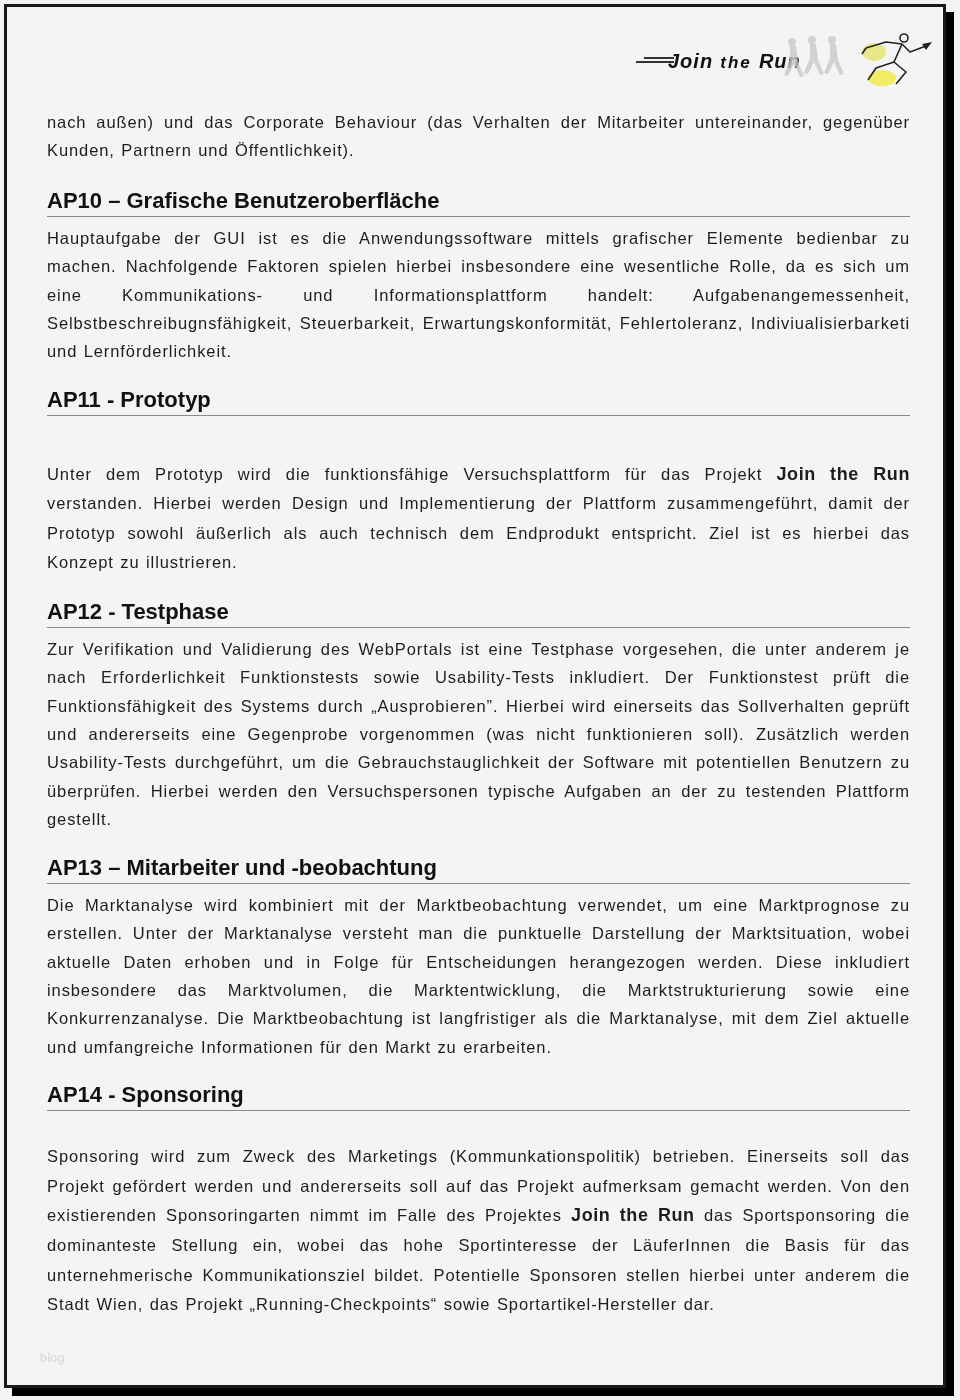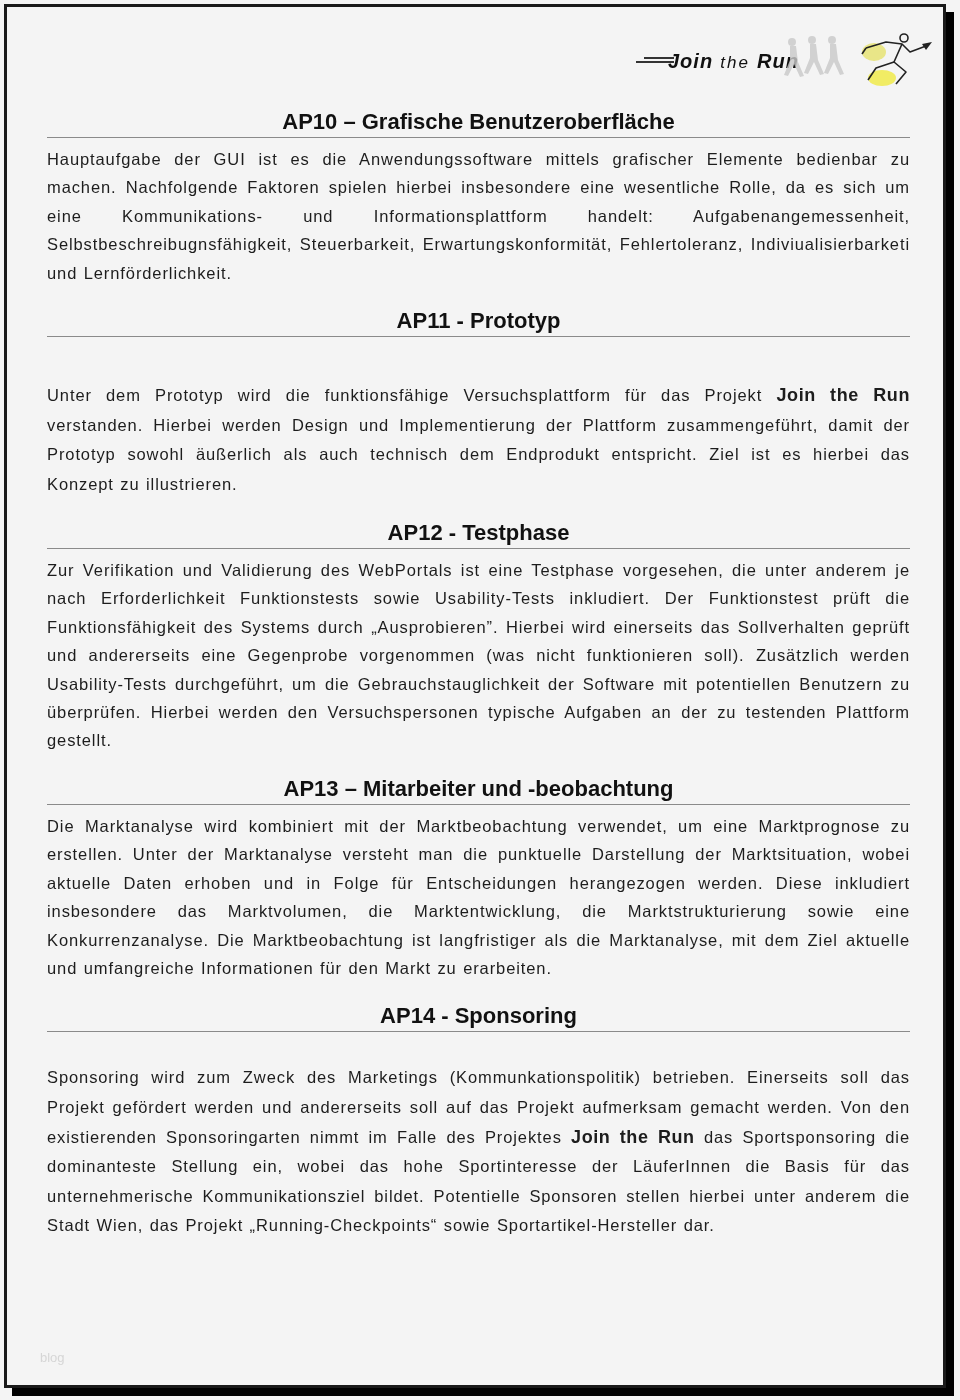--- a/index.html
+++ b/index.html
@@ -75,21 +75,21 @@
     left: 32px;
     top: 18px;
     font-family: "Liberation Sans", sans-serif;
     font-style: italic;
     font-weight: bold;
     font-size: 22px;
     color: #111;
     letter-spacing: 1px;
     white-space: nowrap;
   }
-  .logo .logo-text .small { font-size: 17px; font-weight: normal; letter-spacing: 2px; }
+  .logo .logo-text .small { font-size: 17px; font-weight: bold; letter-spacing: 2px; }
   .logo .logo-text .big { font-size: 20px; }
   .logo svg.runners {
     position: absolute;
     left: 120px;
     top: 2px;
   }
 
   
   .content {
     position: absolute;
@@ -108,21 +108,20 @@
   }
   h2 {
     margin: 0;
     font-size: 22px;
     font-weight: bold;
     color: #111;
     line-height: 28px;
     border-bottom: 1.5px solid #8a8a8a;
     padding-bottom: 1px;
     letter-spacing: 0;
-    text-align: center;
   }
   .bold-inline {
     font-weight: bold;
     font-size: 18px;
     letter-spacing: 0.6px;
   }
   .sec-intro { margin-bottom: 22px; }
   .section { margin-bottom: 20px; }
   .section h2 { margin-bottom: 7px; }
   #sec-ap10 { margin-top: 0; }
@@ -171,20 +170,21 @@
       <path d="M110 16 L130 10 L146 12 L154 20 L170 14"></path>
       <path d="M146 12 L138 30 L150 40 L140 52"></path>
       <path d="M138 30 L120 36 L112 48"></path>
       <path d="M110 16 L106 22"></path>
     </g>
     <path d="M166 12 L176 10 L170 18 Z" fill="#222"></path>
   </svg>
 </div>
 
 <div class="content">
+  <p class="sec-intro">nach außen) und das Corporate Behaviour (das Verhalten der Mitarbeiter untereinander, gegenüber Kunden, Partnern und Öffentlichkeit).</p>
 
   <div class="section" id="sec-ap10">
     <h2>AP10 – Grafische Benutzeroberfläche</h2>
     <p>Hauptaufgabe der GUI ist es die Anwendungssoftware mittels grafischer Elemente bedienbar zu machen. Nachfolgende Faktoren spielen hierbei insbesondere eine wesentliche Rolle, da es sich um eine Kommunikations- und Informationsplattform handelt: Aufgabenangemessenheit, Selbstbeschreibugnsfähigkeit, Steuerbarkeit, Erwartungskonformität, Fehlertoleranz, Indiviualisierbarketi und Lernförderlichkeit.</p>
   </div>
 
   <div class="section" id="sec-ap11">
     <h2>AP11 - Prototyp</h2>
     <p><span>Unter dem Prototyp wird die funktionsfähige Versuchsplattform für das Projekt</span> <span class="bold-inline">Join the Run</span> <span>verstanden. Hierbei werden Design und Implementierung der Plattform zusammengeführt, damit der Prototyp sowohl äußerlich als auch technisch dem Endprodukt entspricht. Ziel ist es hierbei das Konzept zu illustrieren.</span></p>
   </div>

